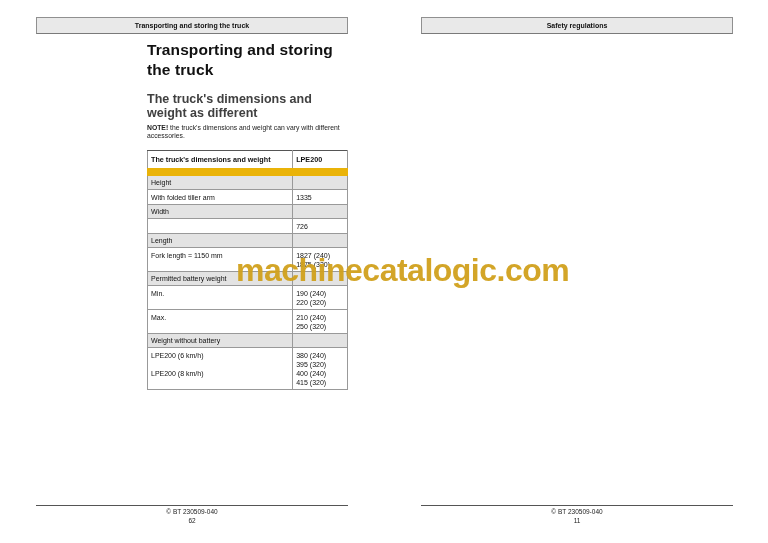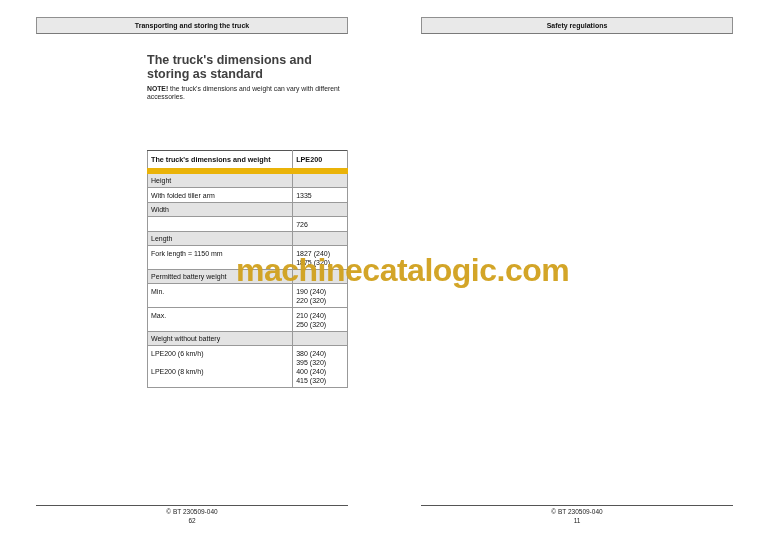--- a/index.html
+++ b/index.html
@@ -66,21 +66,21 @@
     border: 1px solid #999;
     vertical-align: top;
     padding: 2px 3px;
     white-space: pre-line;
     text-align: left;
   }
   table.dims th {
     font-size: 7.2px;
     font-weight: bold;
     padding: 4px 3px;
-    border-bottom: 6px solid #eab308;
+    border-bottom: 8px solid #eab308;
     border-top: 1px solid #555;
   }
   table.dims col.c1 { width: 146px; }
   table.dims col.c2 { width: 55px; }
   table.dims tr.section td {
     background: #e3e3e3;
     padding: 2px 3px;
   }
   table.dims tr.data td { padding: 2.5px 3px; }
 
@@ -115,23 +115,27 @@
 
 <div class="hdr-bar left">
   <span>Transporting and storing the truck</span>
 </div>
 
 <div class="hdr-bar right">
   <span>Safety regulations</span>
 </div>
 
 <div class="content">
+  <div class="h1">
+    <span style="display:block">Transporting and storing</span>
+    <span style="display:block">the truck</span>
+  </div>
   <div class="h2">
     <span style="display:block">The truck's dimensions and</span>
-    <span style="display:block">storing as standard</span>
+    <span style="display:block">weight as different</span>
   </div>
   <div class="note"><b>NOTE!</b><span> the truck's dimensions and weight can vary with different accessories.</span></div>
 </div>
 
 <table class="dims">
   <colgroup>
       <col class="c1">
       <col class="c2">
     </colgroup>
   <thead>

